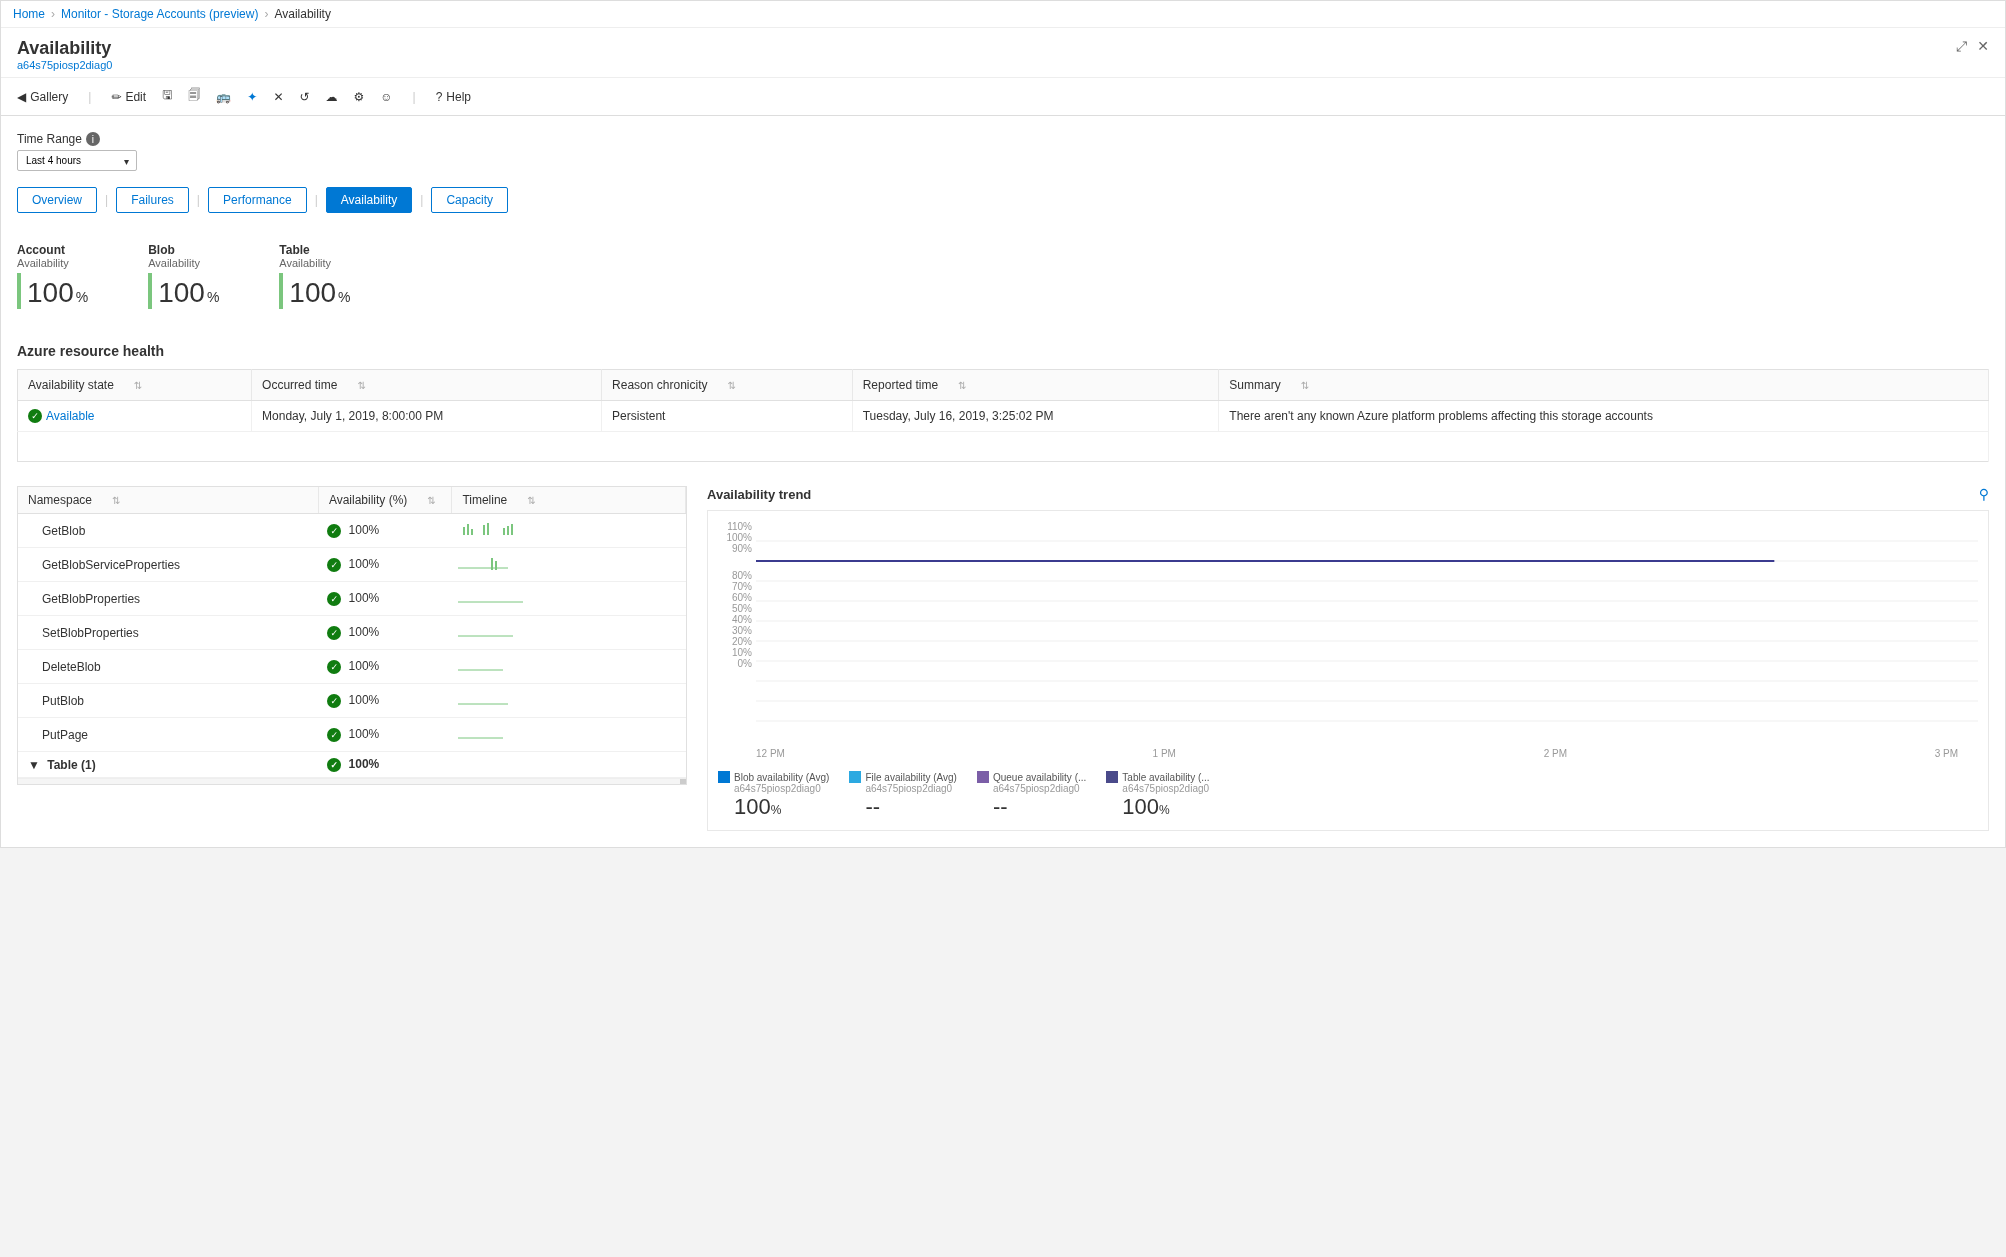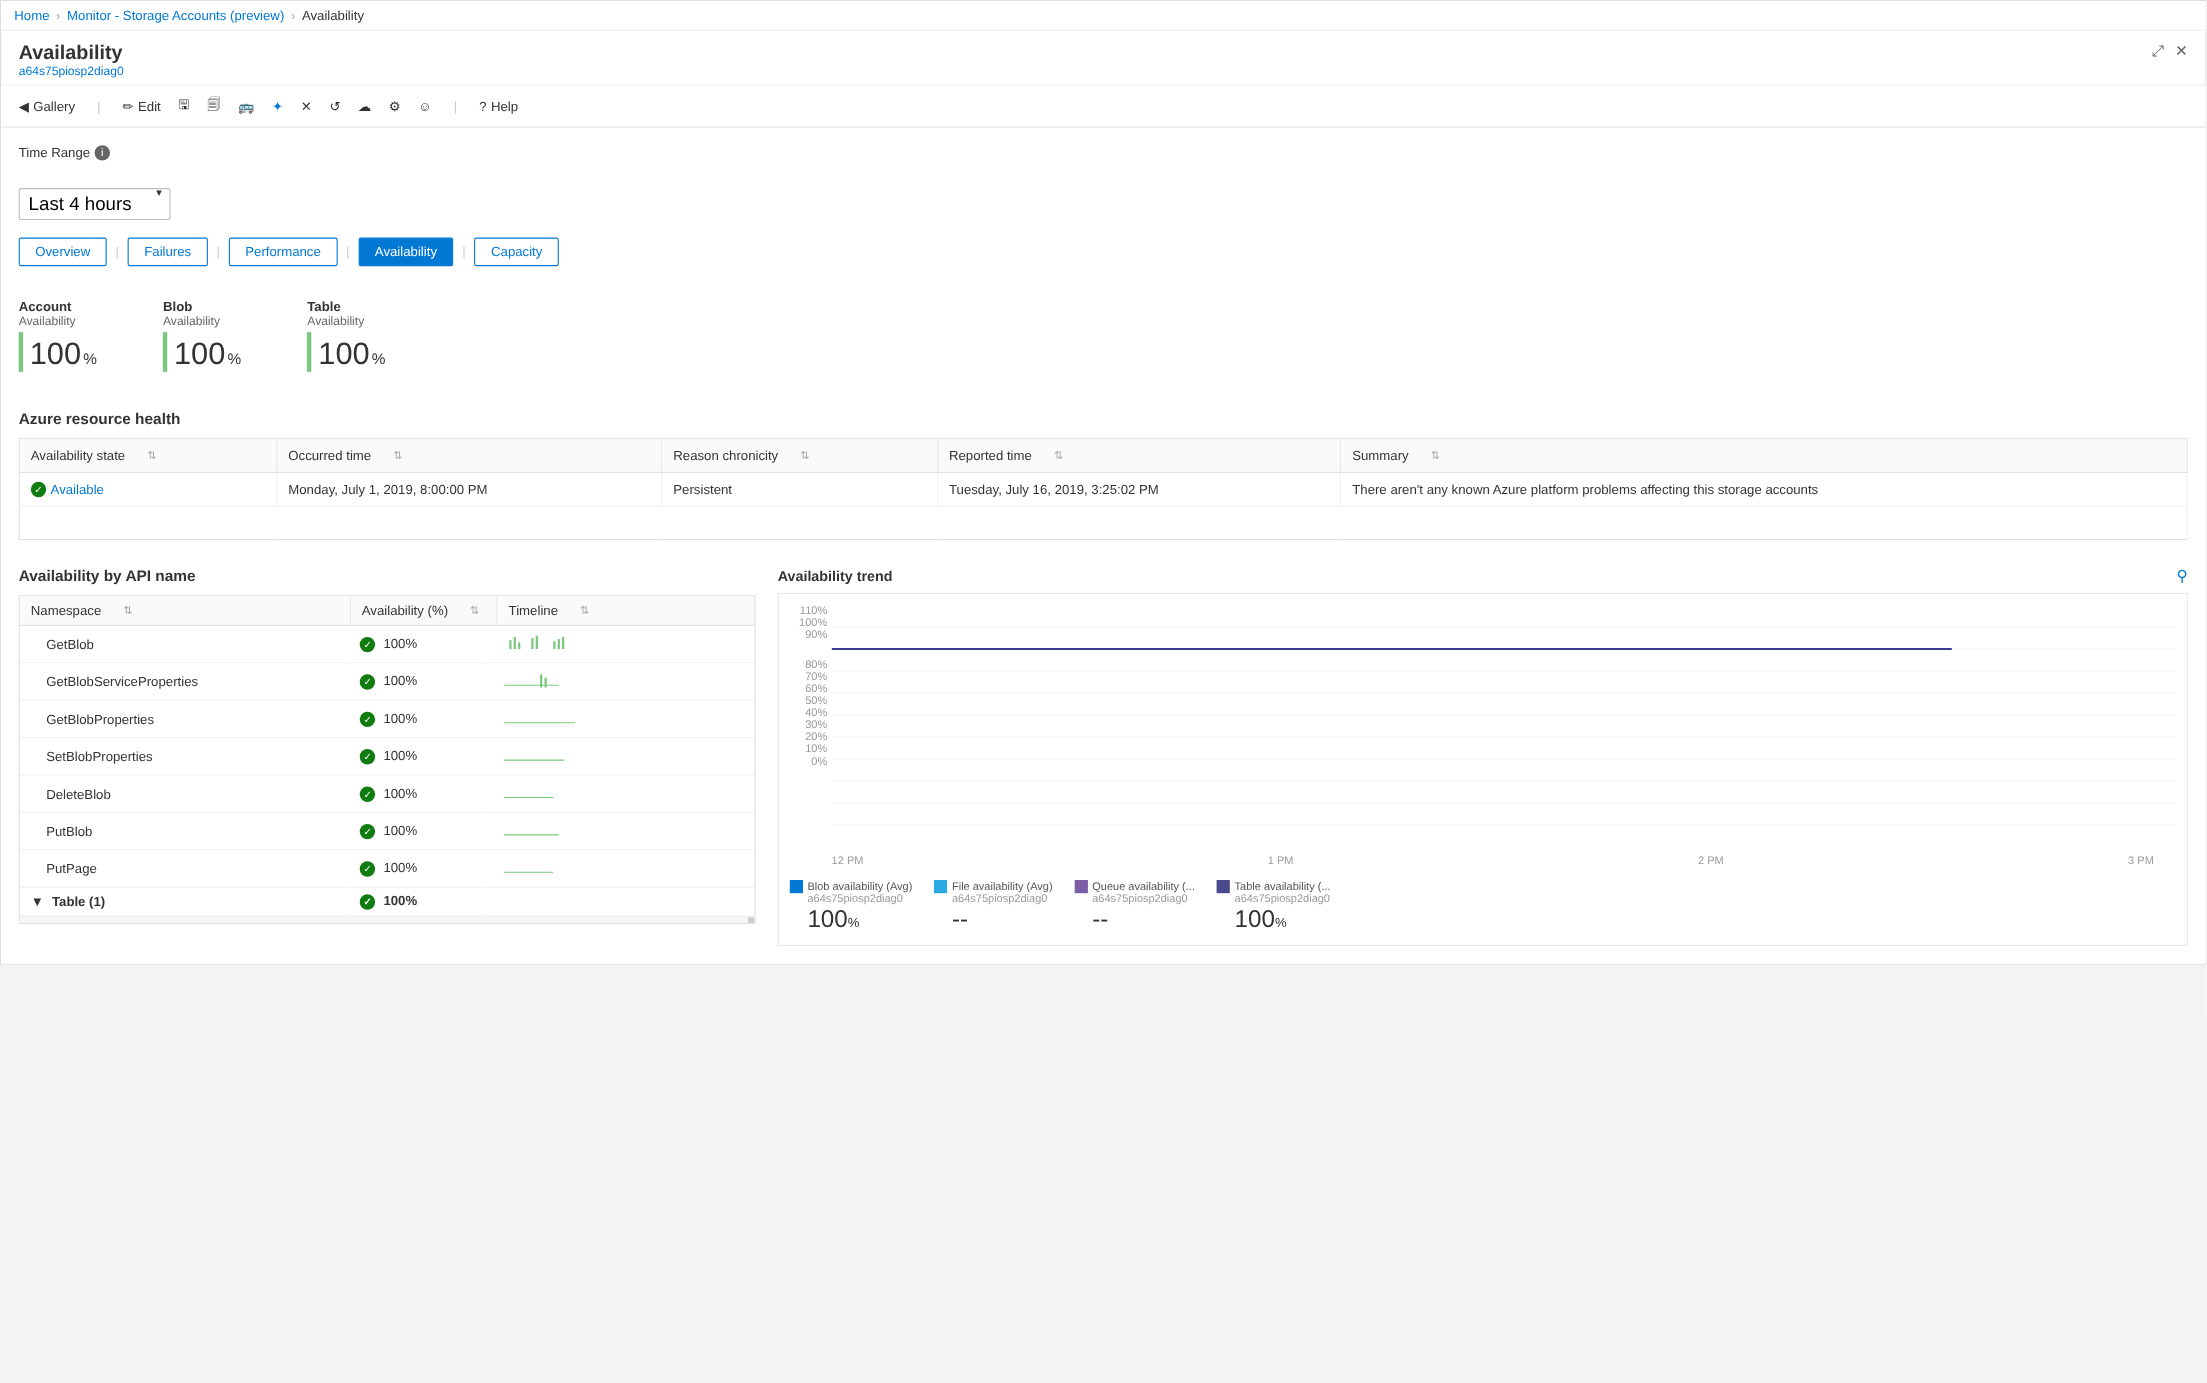--- a/index.html
+++ b/index.html
@@ -24,21 +24,21 @@
     .toolbar-item { display: flex; align-items: center; gap: 4px; color: #333; font-size: 12px; cursor: pointer; }
     .toolbar-sep { color: #ccc; margin: 0 4px; }
     
     
     .main-content { padding: 16px; background: #fff; }
     
     
     .time-range-section { margin-bottom: 16px; }
     .time-range-label { font-size: 12px; color: #333; margin-bottom: 4px; display: flex; align-items: center; gap: 4px; }
     .info-icon { width: 14px; height: 14px; border-radius: 50%; background: #666; color: #fff; font-size: 10px; display: inline-flex; align-items: center; justify-content: center; }
-    .time-range-select { padding: 4px 24px 4px 8px; border: 1px solid #bbb; border-radius: 2px; font-size: 17px; background: #fff; cursor: pointer; appearance: none; min-width: 120px; margin-top: 21px; }
+    .time-range-select { padding: 4px 24px 4px 8px; border: 1px solid #bbb; border-radius: 2px; font-size: 10px; background: #fff; cursor: pointer; appearance: none; min-width: 120px; }
     .select-wrapper { position: relative; display: inline-block; }
     .select-wrapper::after { content: '▾'; position: absolute; right: 8px; top: 50%; transform: translateY(-50%); color: #333; pointer-events: none; font-size: 10px; }
     
     
     .tabs-section { margin-bottom: 20px; display: flex; align-items: center; gap: 4px; }
     .tab-sep { color: #ccc; margin: 0 4px; }
     .tab-btn { padding: 5px 14px; border: 1px solid #0078d4; background: #fff; color: #0078d4; font-size: 12px; cursor: pointer; border-radius: 2px; }
     .tab-btn.active { background: #0078d4; color: #fff; }
     
     
@@ -282,21 +282,20 @@
           <tr>
             <td colspan="5" style="height:30px;"></td>
           </tr>
         </tbody>
       </table>
     </div>
 
     <div class="bottom-panels">
 
       <div class="api-panel">
-        <div class="section-title">Availability by API name</div>
         <div class="api-table-container">
           <table class="api-table" style="width:100%;border-collapse:collapse;">
             <thead>
               <tr>
                 <th style="width:45%">
                     <div class="th-inner">
                       <span>Namespace</span>
                       <span class="sort-icon">⇅</span>
                     </div>
                   </th>

